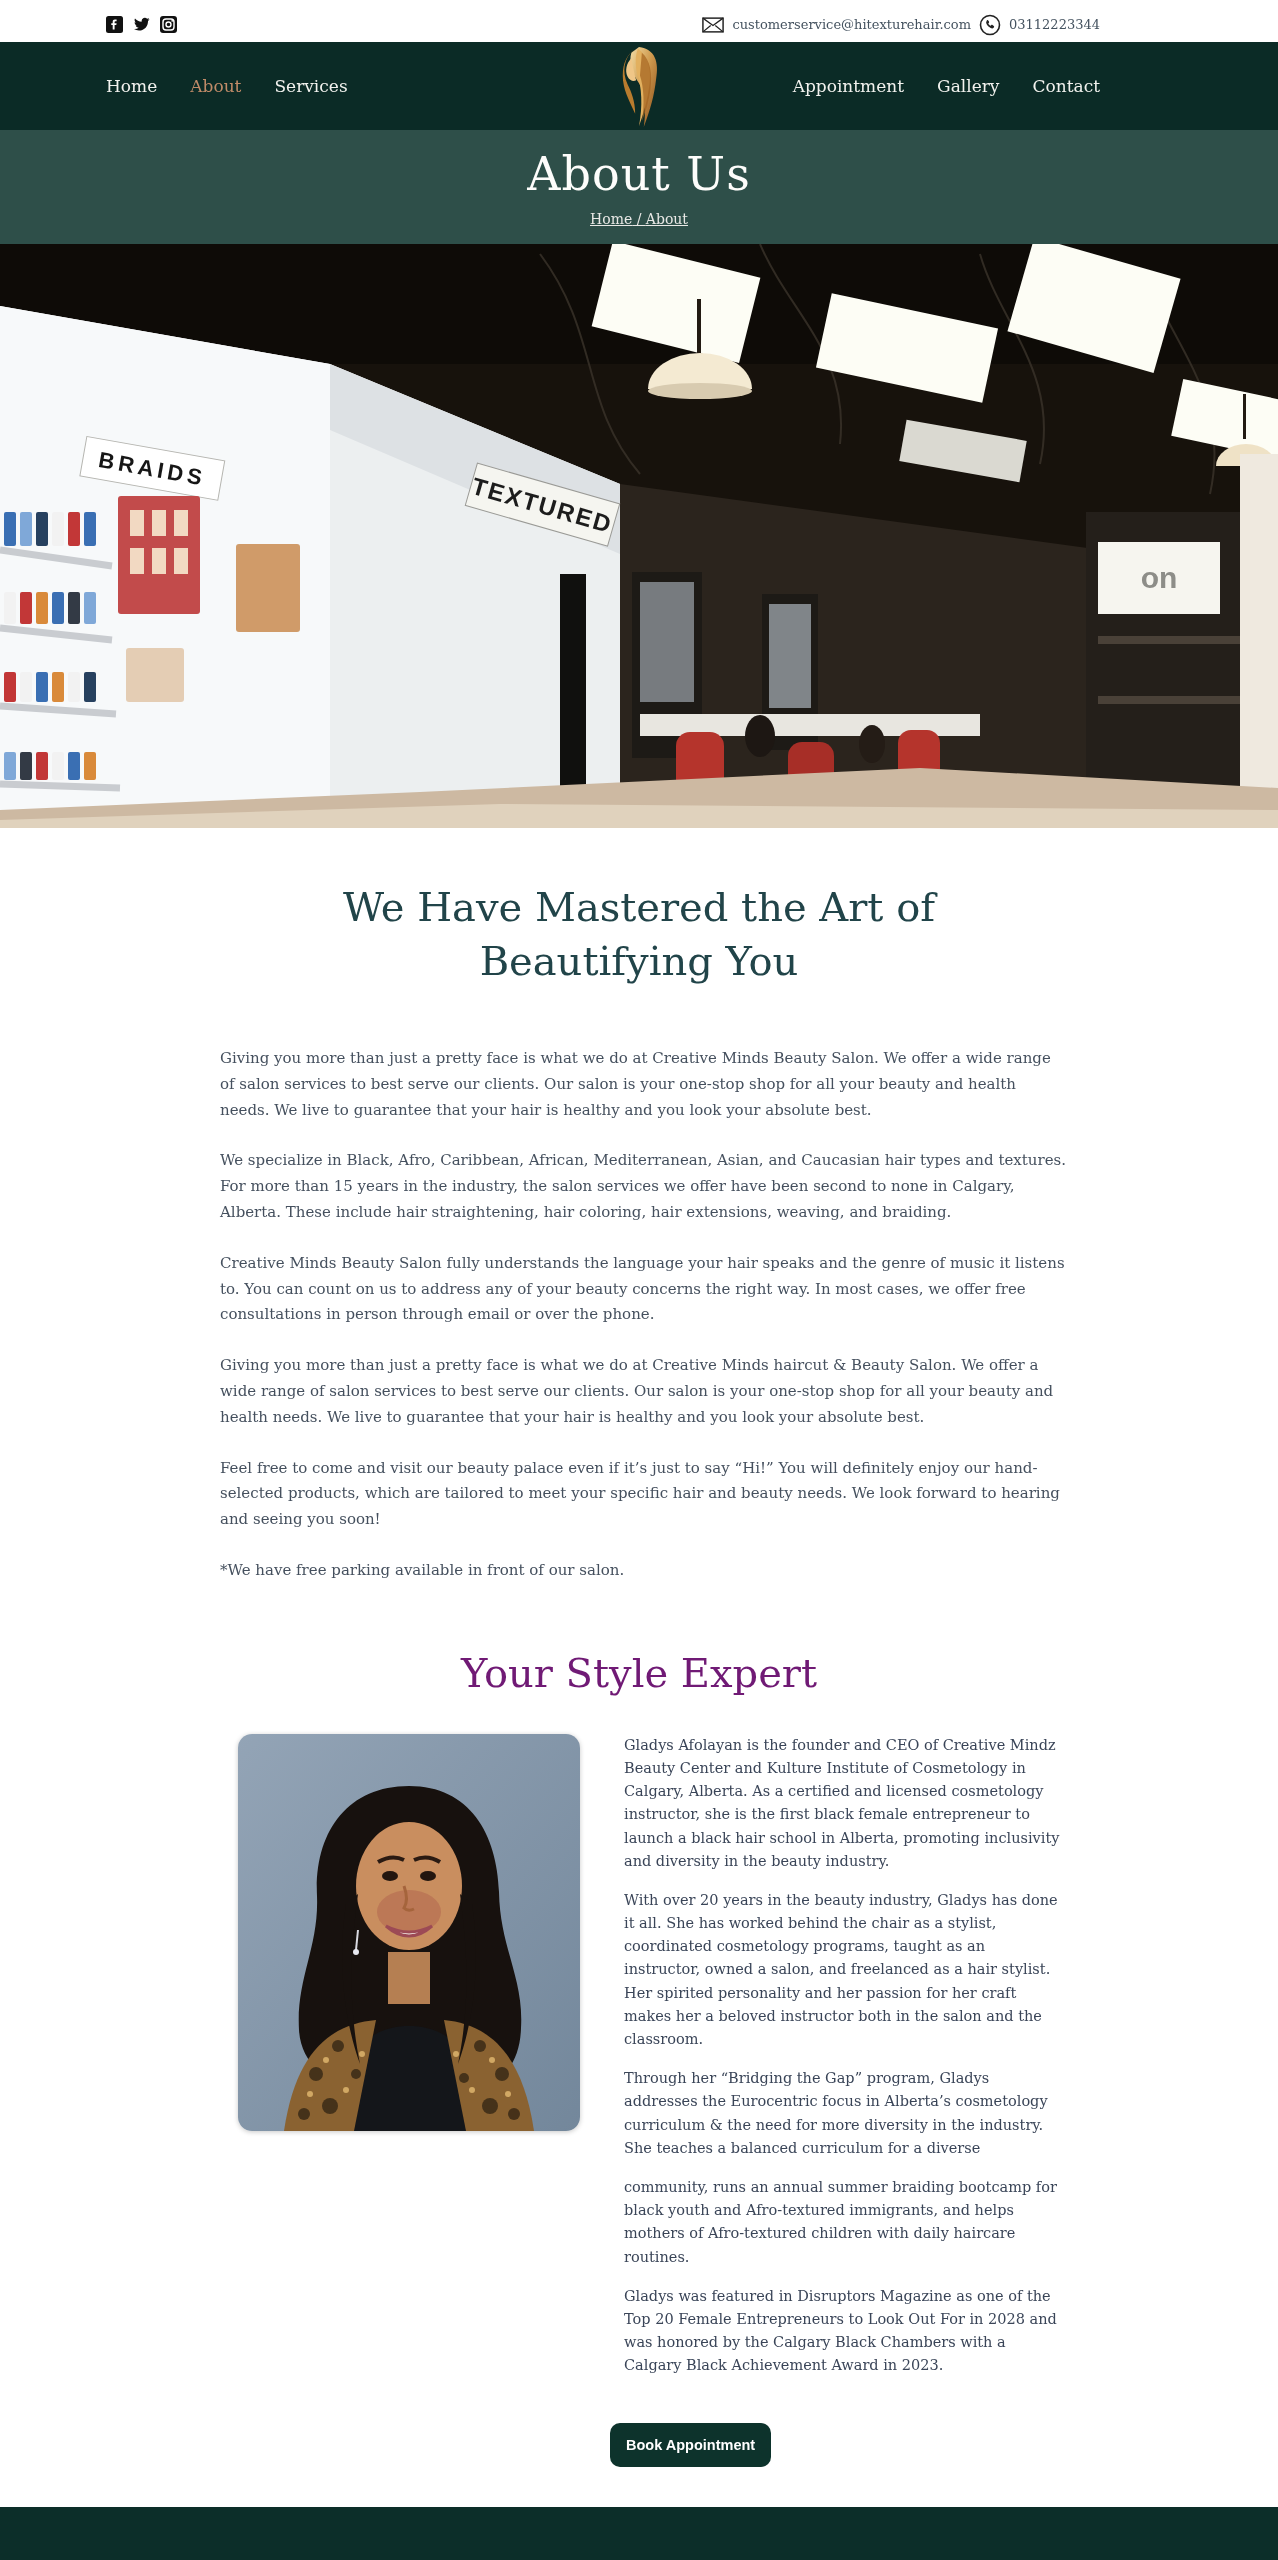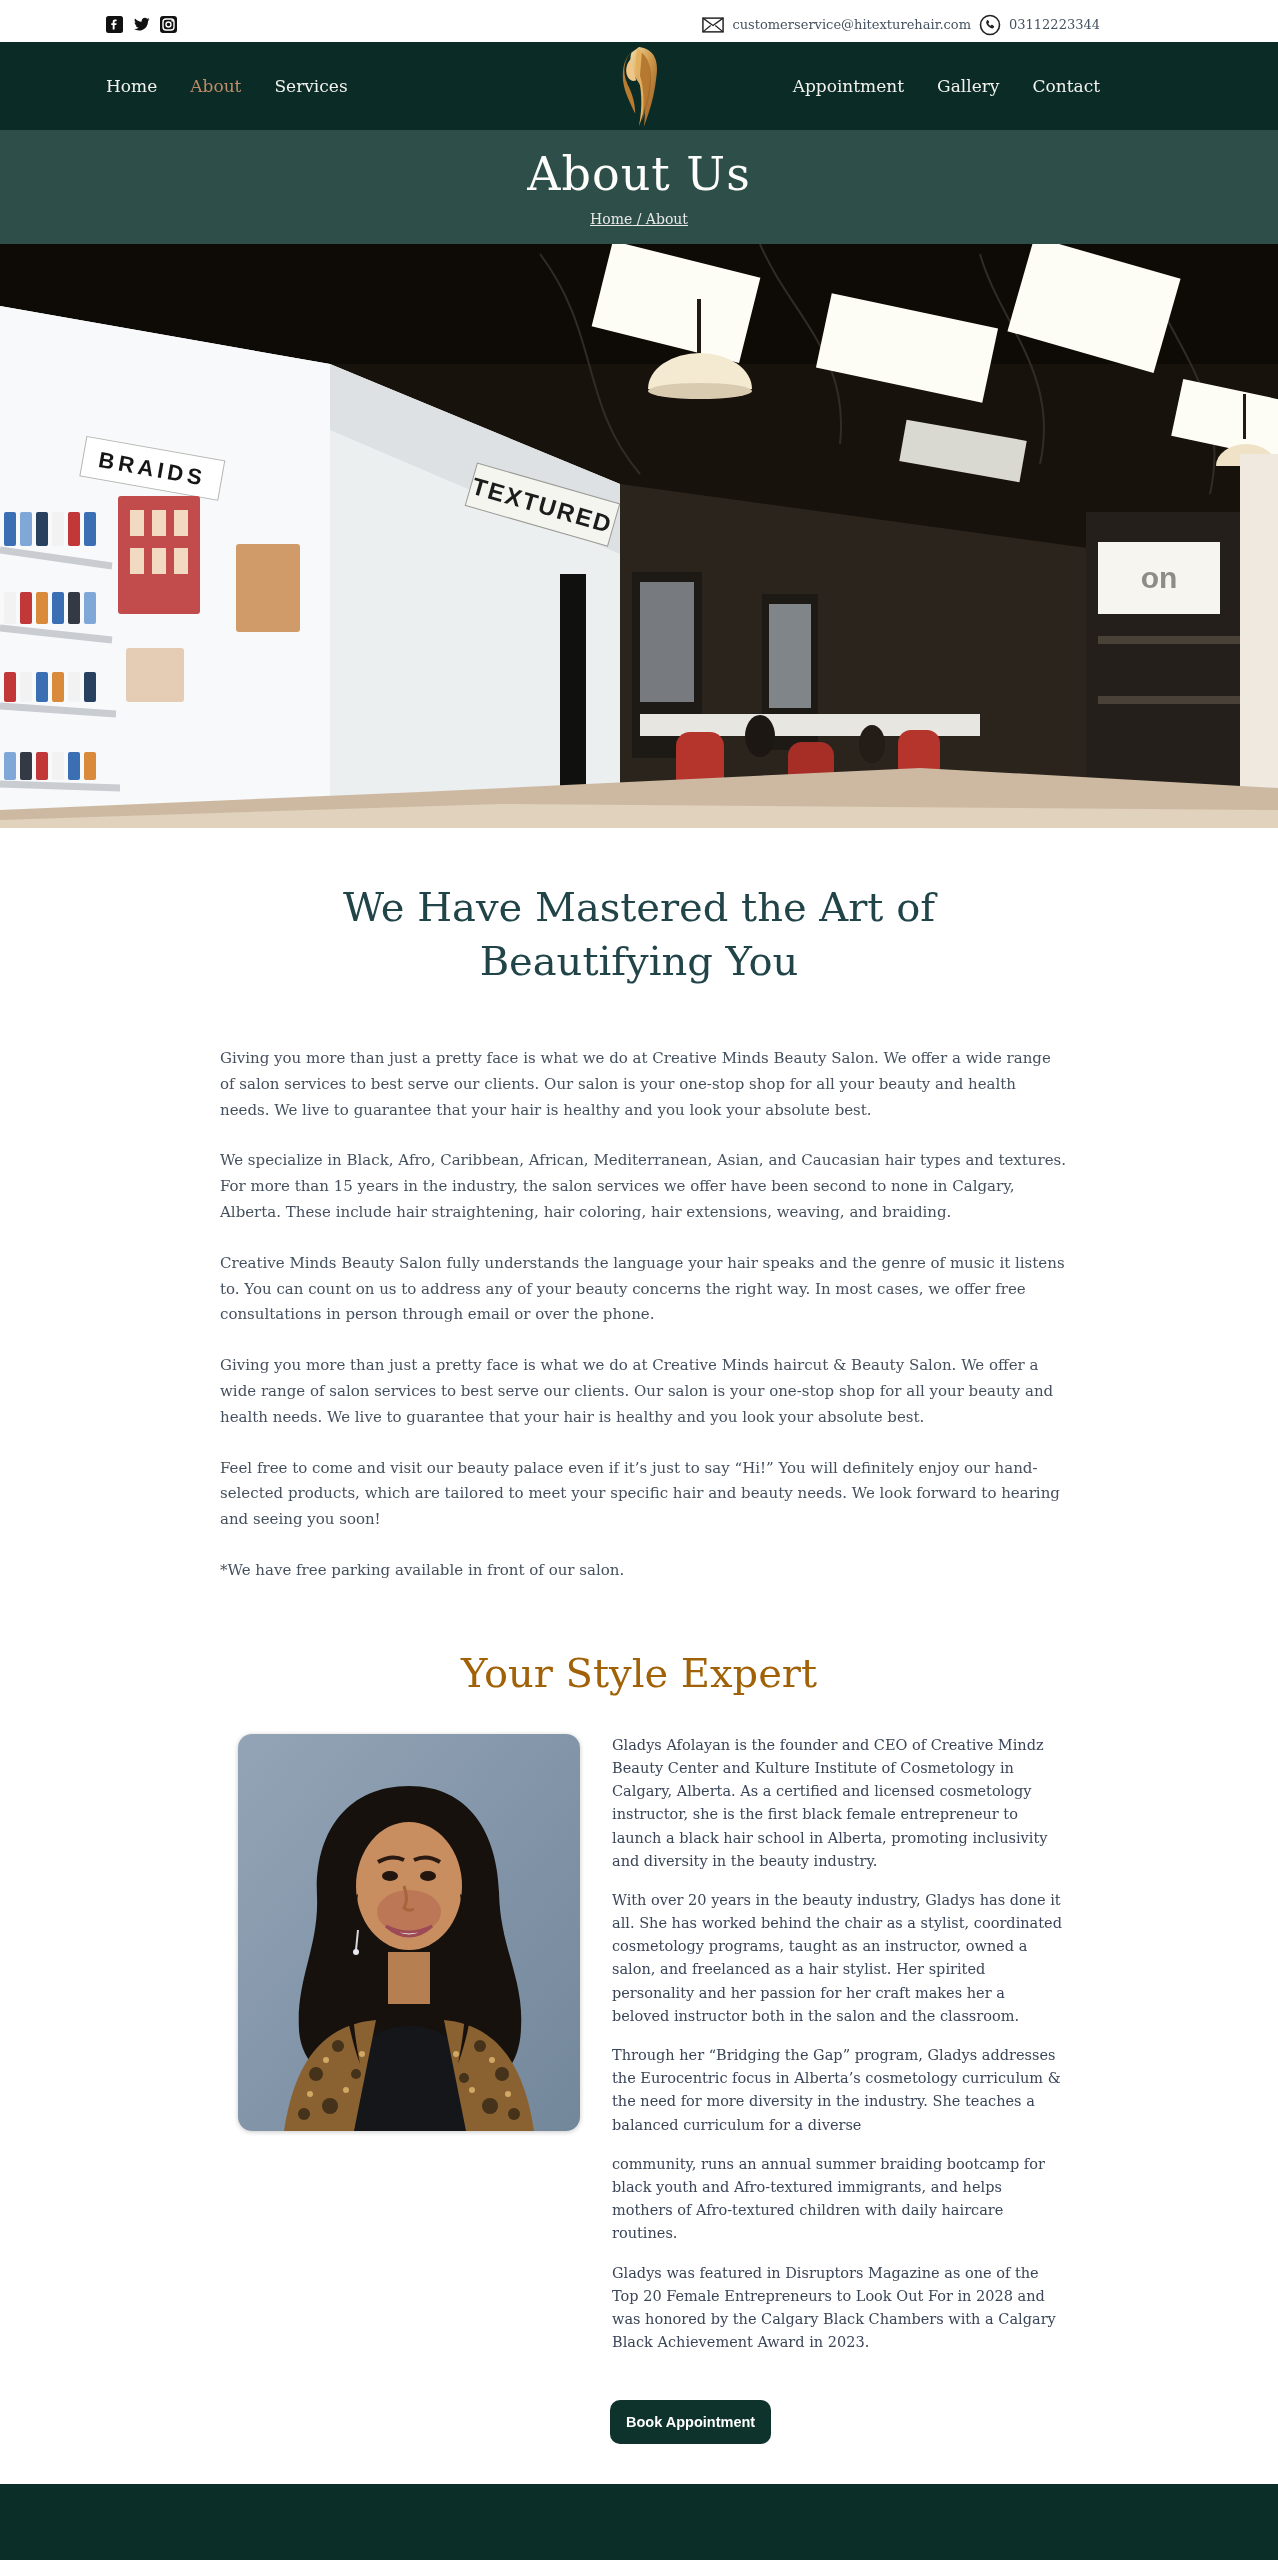--- a/index.html
+++ b/index.html
@@ -30,22 +30,22 @@
   .breadcrumb { margin-top:10px; font-size:14px; color:#e9e9e6; text-decoration:underline; cursor:pointer; }
 
   
   .salon-photo { width:1278px; height:584px; display:block; }
 
   
   main { padding:52px 0 40px 0; background:#fff; }
   .main-heading { max-width:680px; margin:0 auto; text-align:center; color:#214449; font-size:40px; font-weight:500; line-height:1.35; }
   .paragraphs { width:846px; margin:58px 0 0 220px; }
   .paragraphs p { margin:0 0 25px 0; font-size:15px; line-height:1.72; color:#45505e; }
-  .expert-heading { margin:62px auto 0 auto; text-align:center; color:#a16207; font-size:40px; font-weight:500; }
-  .expert-row { display:flex; gap:32px; margin:34px 0 0 238px; width:824px; }
+  .expert-heading { margin:62px auto 0 auto; text-align:center; color:#701a75; font-size:40px; font-weight:500; }
+  .expert-row { display:flex; gap:44px; margin:34px 0 0 238px; width:824px; }
   .expert-photo { width:342px; height:397px; border-radius:14px; overflow:hidden; flex-shrink:0; box-shadow:0 1px 5px rgba(0,0,0,.22); }
   .expert-photo svg { display:block; }
   .expert-bio { width:452px; font-size:14.5px; line-height:1.6; color:#3a4558; }
   .expert-bio p { margin:0 0 16px 0; }
   .book-btn { display:inline-block; margin:30px 0 0 610px; background:#0d332c; color:#fff; border:none; border-radius:10px; padding:14px 16px; font-family:"Liberation Sans", sans-serif; font-weight:bold; font-size:14.5px; cursor:pointer; }
 
   
   footer { background:#0c2e29; color:#fff; min-height:261px; padding:46px 0 26px 192px; display:flex; gap:80px; }
 </style>
 </head>

